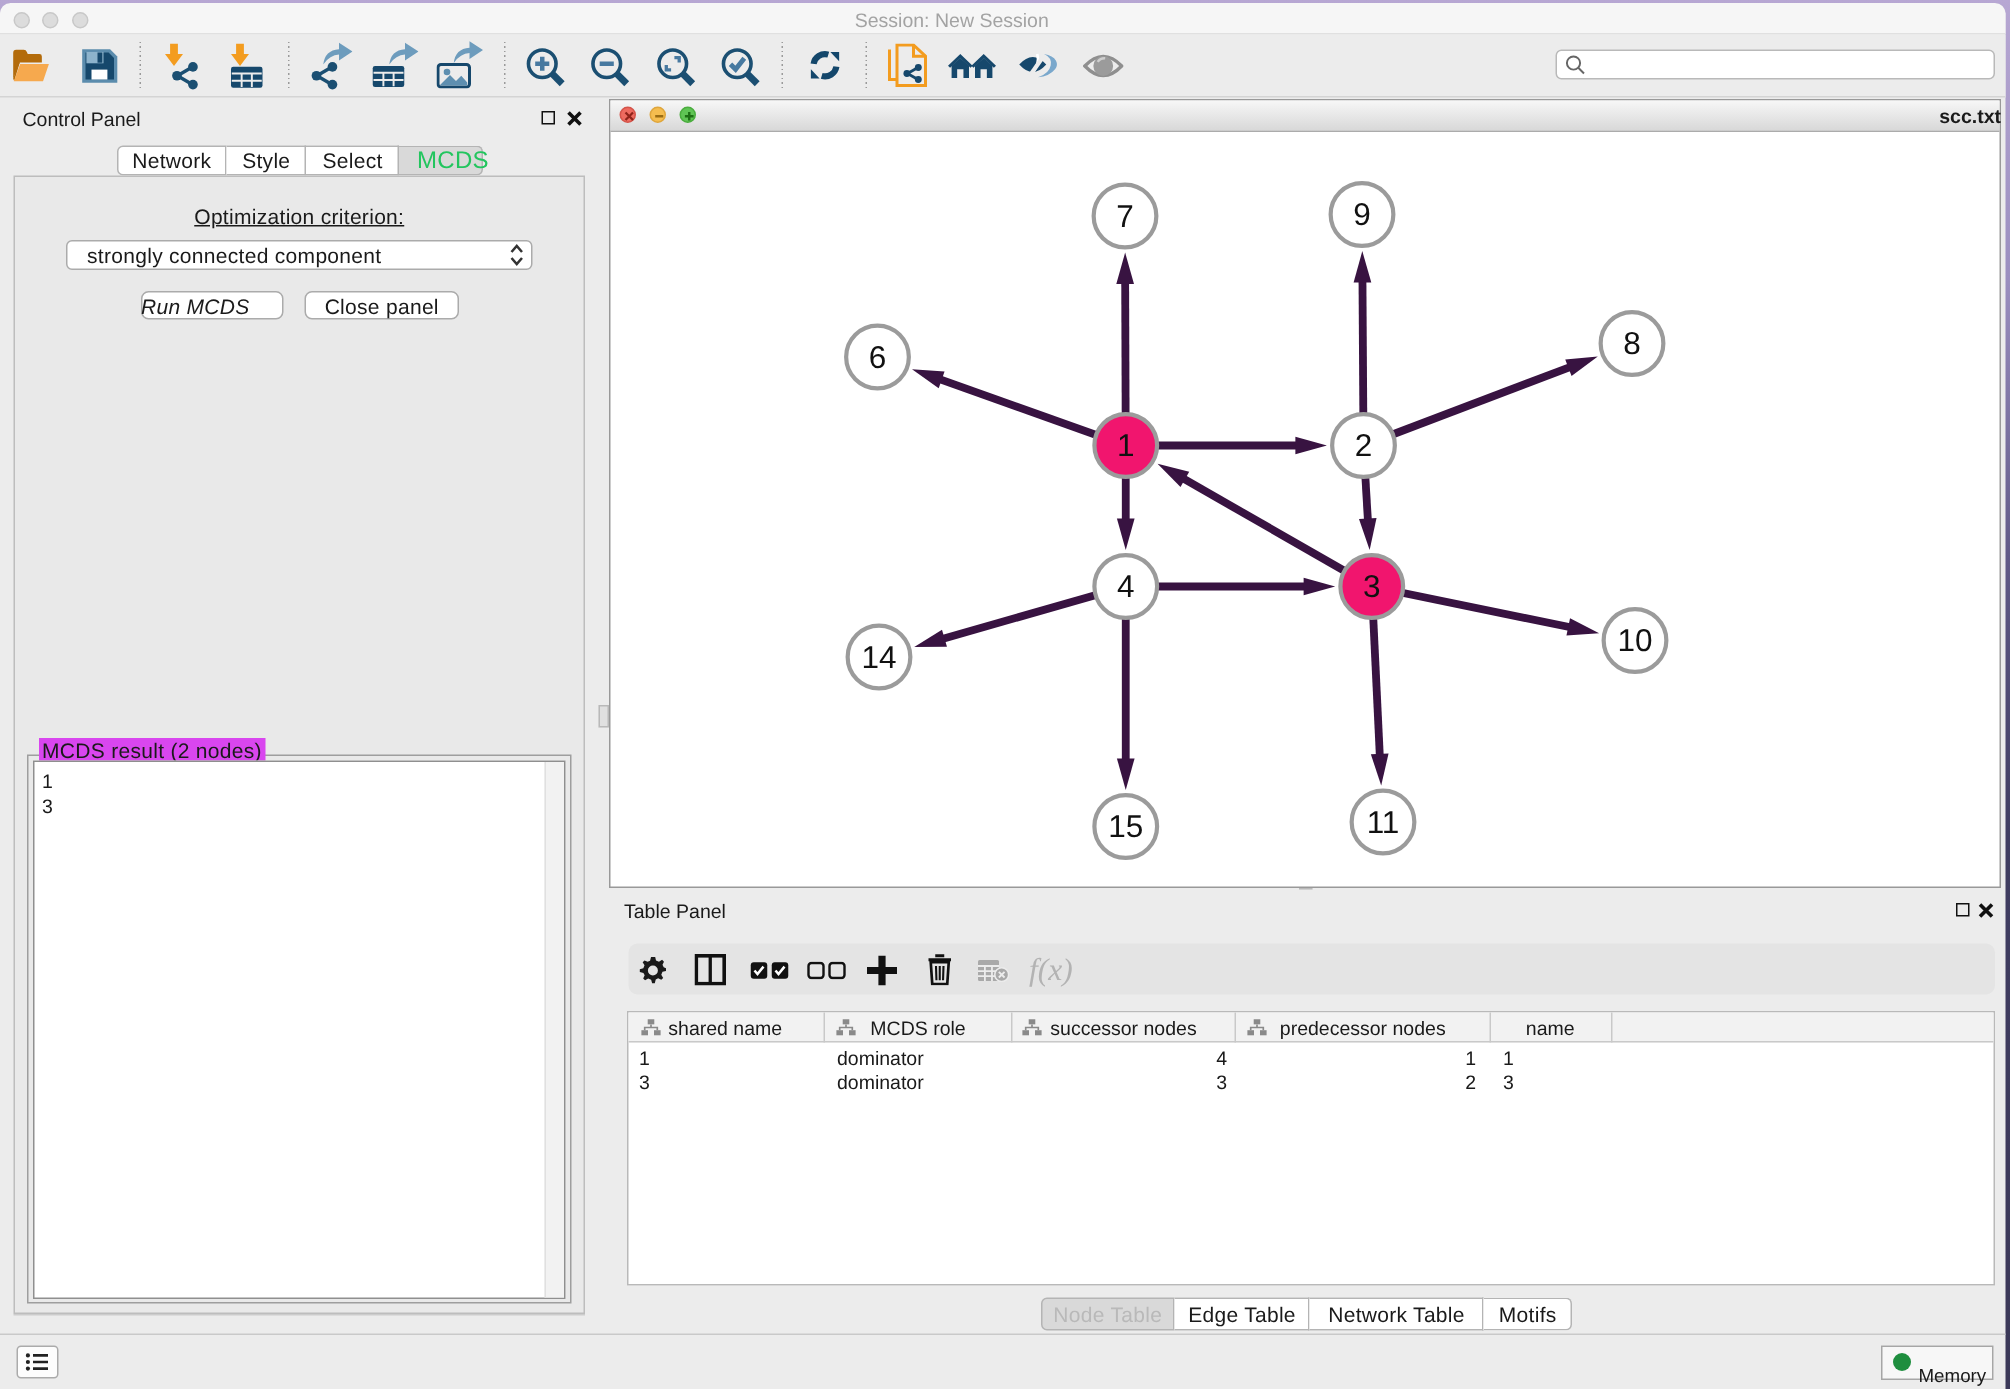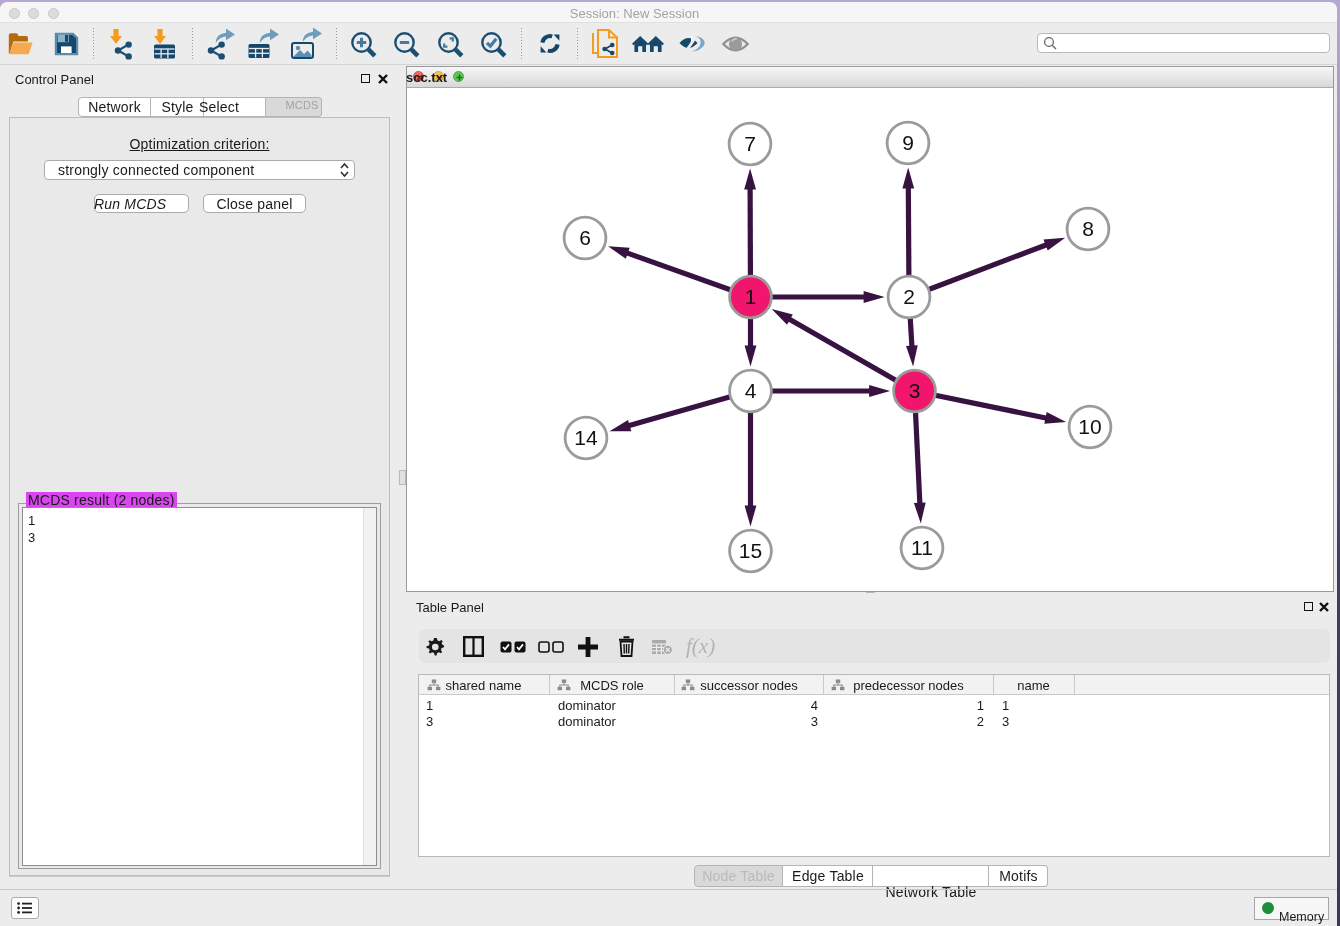--- a/index.html
+++ b/index.html
@@ -169,22 +169,22 @@
 <svg class="abs" style="left:377px;top:73px" width="12" height="12" viewBox="0 0 12 12">
  <path d="M2 2 L10 10 M10 2 L2 10" stroke="#111" stroke-width="2.4"></path>
   </svg>
 
 <div class="abs" style="left:78px;top:97px;width:73px;height:20px;background:#fff;border:1px solid #b4b4b4;border-radius:4px 0 0 4px;"></div>
 <div class="abs" style="left:151px;top:97px;width:53px;height:20px;background:#fff;border:1px solid #b4b4b4;border-left:none;"></div>
 <div class="abs" style="left:204px;top:97px;width:62px;height:20px;background:#fff;border:1px solid #b4b4b4;border-left:none;"></div>
 <div class="abs" style="left:266px;top:97px;width:56px;height:20px;background:#d9d9d9;border:1px solid #b4b4b4;border-left:none;border-radius:0 4px 4px 0;"></div>
 <div class="txt" style="left:78px;top:99px;width:73px;text-align:center;font-size:14px;letter-spacing:0.2px;">Network</div>
 <div class="txt" style="left:151px;top:99px;width:53px;text-align:center;font-size:14px;letter-spacing:0.2px;">Style</div>
-<div class="txt" style="left:188px;top:99px;width:62px;text-align:center;font-size:14px;letter-spacing:0.2px;">Select</div>
-<div class="txt" style="left:266px;top:99px;width:72px;text-align:center;color:#a3a3a3;font-size:11px;letter-spacing:0.2px;">MCDS</div>
+<div class="txt" style="left:204px;top:99px;width:62px;text-align:center;font-size:14px;letter-spacing:0.2px;">Select</div>
+<div class="txt" style="left:266px;top:99px;width:72px;text-align:center;color:#22c55e;font-size:16px;letter-spacing:0.2px;">MCDS</div>
 
 <div class="abs" style="left:9px;top:117px;width:381px;height:759px;background:#e9e9e9;border:1px solid #bdbdbd;"></div>
 <div class="txt" style="left:9px;top:136px;width:381px;text-align:center;font-size:14px;letter-spacing:0.2px;text-decoration:underline;">Optimization criterion:</div>
 <div class="abs" style="left:44px;top:160px;width:311px;height:20px;background:#fff;border:1px solid #ababab;border-radius:4px;"></div>
 <div class="txt" style="left:58px;top:162px;font-size:14px;letter-spacing:0.2px;">strongly connected component</div>
 <svg class="abs" style="left:339px;top:162px" width="11" height="16" viewBox="0 0 11 16">
  <path d="M2 6 L5.5 2 L9 6 M2 10 L5.5 14 L9 10" fill="none" stroke="#333" stroke-width="1.7"></path>
   </svg>
 <div class="abs" style="left:94px;top:194px;width:95px;height:19px;background:#fff;border:1px solid #ababab;border-radius:5px;"></div>
 <div class="txt" style="left:94px;top:196px;width:106px;text-align:left;font-size:14px;letter-spacing:0.2px;font-style:italic;">Run MCDS</div>
@@ -209,21 +209,21 @@
     <path d="M1 1 L6 6 M6 1 L1 6" stroke="#8f231a" stroke-width="1.5"></path>
   </svg>
 <div class="abs" style="left:433px;top:71px;width:11px;height:11px;border-radius:50%;background:#f5bd4f;border:1px solid #dfa63c;"></div>
 <svg class="abs" style="left:435.5px;top:73.5px" width="7" height="7" viewBox="0 0 7 7">
     <path d="M0.8 3.5 L6.2 3.5" stroke="#9a6c13" stroke-width="1.6"></path>
   </svg>
 <div class="abs" style="left:453px;top:71px;width:11px;height:11px;border-radius:50%;background:#5fc454;border:1px solid #4aad3e;"></div>
 <svg class="abs" style="left:455.5px;top:73.5px" width="7" height="7" viewBox="0 0 7 7">
     <path d="M3.5 0.6 L3.5 6.4 M0.6 3.5 L6.4 3.5" stroke="#1d6f14" stroke-width="1.6"></path>
   </svg>
-<div class="txt" style="left:406px;top:70px;width:928px;text-align:left;font-weight:bold;">scc.txt</div>
+<div class="txt" style="left:406px;top:70px;width:928px;text-align:right;font-weight:bold;">scc.txt</div>
 <svg width="928" height="504" viewBox="0 0 928 504" style="position:absolute;left:406px;top:88px;">
 <line x1="344.5" y1="209.0" x2="344.1" y2="97.4" stroke="#381341" stroke-width="5.2"></line>
 <polygon points="344.1,80.4 350.0,101.4 338.2,101.4" fill="#381341"></polygon>
 <line x1="344.5" y1="209.0" x2="218.0" y2="163.9" stroke="#381341" stroke-width="5.2"></line>
 <polygon points="202.0,158.2 223.7,159.7 219.8,170.8" fill="#381341"></polygon>
 <line x1="344.5" y1="209.0" x2="461.6" y2="209.0" stroke="#381341" stroke-width="5.2"></line>
 <polygon points="478.6,209.0 457.6,214.9 457.6,203.1" fill="#381341"></polygon>
 <line x1="344.5" y1="209.0" x2="344.5" y2="261.6" stroke="#381341" stroke-width="5.2"></line>
 <polygon points="344.5,278.6 338.6,257.6 350.4,257.6" fill="#381341"></polygon>
 <line x1="503.0" y1="209.0" x2="502.3" y2="96.4" stroke="#381341" stroke-width="5.2"></line>
@@ -376,21 +376,21 @@
 <div class="txt" style="left:674px;top:714px;width:144px;text-align:right;">3</div>
 <div class="txt" style="left:823px;top:714px;width:161px;text-align:right;">2</div>
 <div class="txt" style="left:1002px;top:714px;">3</div>
 
 <div class="abs" style="left:694px;top:865px;width:89px;height:22px;background:#d9d9d9;border:1px solid #b4b4b4;border-radius:4px 0 0 4px;"></div>
 <div class="abs" style="left:783px;top:865px;width:90px;height:22px;background:#fff;border:1px solid #b4b4b4;border-left:none;"></div>
 <div class="abs" style="left:873px;top:865px;width:116px;height:22px;background:#fff;border:1px solid #b4b4b4;border-left:none;"></div>
 <div class="abs" style="left:989px;top:865px;width:59px;height:22px;background:#fff;border:1px solid #b4b4b4;border-left:none;border-radius:0 4px 4px 0;"></div>
 <div class="txt" style="left:694px;top:868px;width:89px;text-align:center;color:#b9b9b9;font-size:14px;letter-spacing:0.2px;">Node Table</div>
 <div class="txt" style="left:783px;top:868px;width:90px;text-align:center;font-size:14px;letter-spacing:0.2px;">Edge Table</div>
-<div class="txt" style="left:873px;top:868px;width:116px;text-align:center;font-size:14px;letter-spacing:0.2px;margin-top:16px;">Network Table</div>
+<div class="txt" style="left:873px;top:868px;width:116px;text-align:center;font-size:14px;letter-spacing:0.2px;">Network Table</div>
 <div class="txt" style="left:989px;top:868px;width:59px;text-align:center;font-size:14px;letter-spacing:0.2px;">Motifs</div>
 
 <div class="abs" style="left:0;top:889px;width:1337px;height:1px;background:#c9c9c9;"></div>
 <div class="abs" style="left:11px;top:897px;width:28px;height:22px;background:#fdfdfd;border:1px solid #ababab;border-radius:3px;"></div>
 <svg class="abs" style="left:17px;top:902px" width="16" height="12" viewBox="0 0 16 12">
  <g fill="#222">
       <circle cx="1.6" cy="1.6" r="1.4"></circle>
       <circle cx="1.6" cy="6" r="1.4"></circle>
       <circle cx="1.6" cy="10.4" r="1.4"></circle>
     </g>

